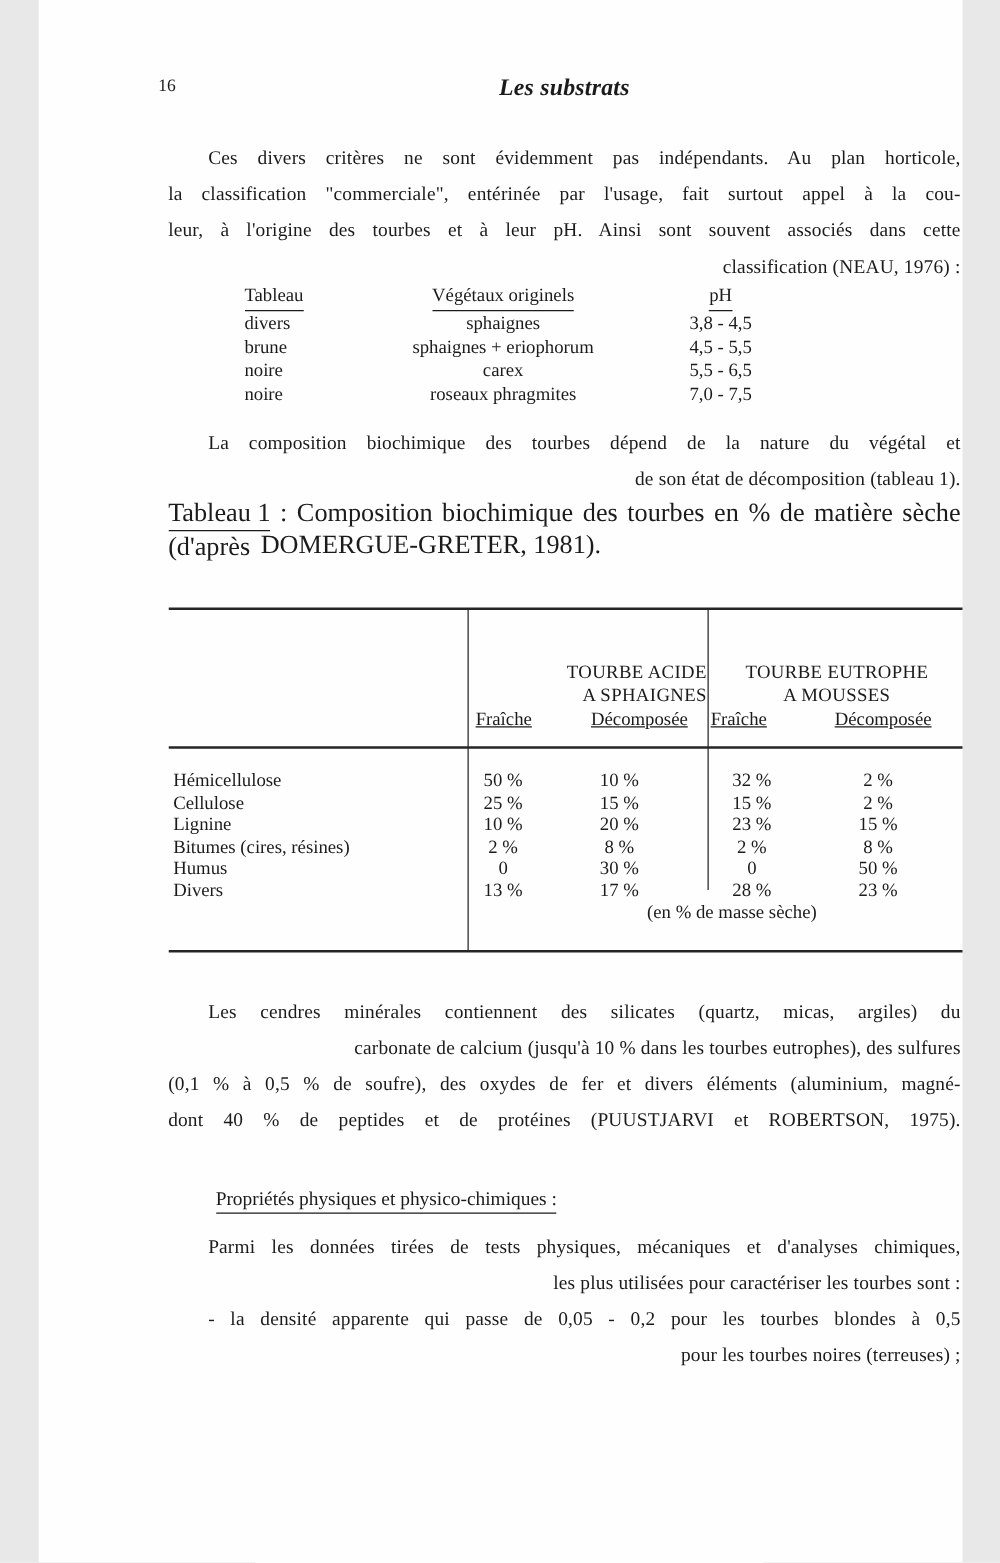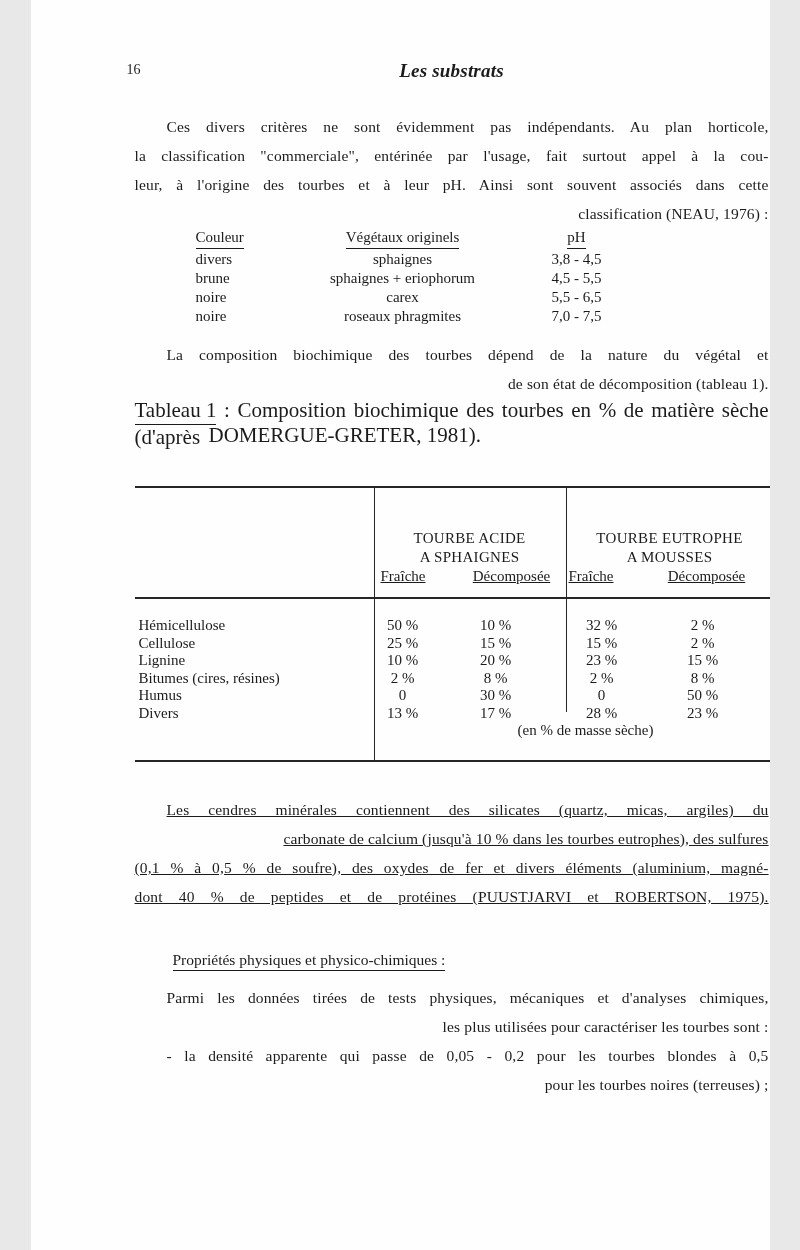--- a/index.html
+++ b/index.html
@@ -33,35 +33,35 @@
   .cap-line{height:25px;line-height:25px;font-size:21px;}
   .cap-line2{padding-left:74px;}
   
   .btable{left:104px;top:486px;width:639px;height:272px;
           border-top:2px solid #262626;border-bottom:2px solid #262626;font-size:15px;}
   .vline{position:absolute;width:1.7px;background:#262626;top:0;}
   .vl1{left:239px;height:272px;}
   .vl2{left:431px;height:224px;}
   .midrule{position:absolute;left:0;top:109px;width:639px;height:1.8px;background:#262626;}
   .tgroup{position:absolute;top:41px;text-align:center;line-height:19px;letter-spacing:.3px;}
-  .tg1{left:239px;width:192px;}
+  .tg1{left:239px;width:192px;text-align:right;}
   .tg2{left:431px;width:208px;}
   .subhead{position:absolute;top:79px;height:18px;line-height:18px;text-decoration:underline;}
   .sh-f1{left:246px;}
   .sh-d1{left:327px;width:100px;text-align:center;}
   .sh-f2{left:434px;}
   .sh-d2{left:522px;width:100px;text-align:center;}
   .trow{position:absolute;left:0;width:639px;height:17.5px;line-height:17.5px;}
   .tlabel{position:absolute;left:4px;}
   .tv{position:absolute;width:80px;text-align:center;}
   .tv1{left:228px;} .tv2{left:321px;} .tv3{left:427px;} .tv4{left:528px;}
   .footnote{position:absolute;top:233px;left:251px;width:400px;text-align:center;
             height:18px;line-height:18px;}
   
-  .minerals{left:104px;top:795px;width:634px;text-decoration:underline;}
+  .minerals{left:104px;top:795px;width:634px;}
   
   .prophead{left:142px;top:951px;font-size:15.5px;}
   .propbody{left:104px;top:983px;width:634px;}
   .speck{left:768px;top:2px;width:4px;height:6px;background:#9a9a9a;opacity:.55;border-radius:2px;}
 </style>
 </head>
 <body>
 
 <div class="stage">
 
@@ -72,21 +72,21 @@
 
   <div class="abs intro">
     <div class="line just indent">Ces divers critères ne sont évidemment pas indépendants. Au plan horticole,</div>
     <div class="line just">la classification "commerciale", entérinée par l'usage, fait surtout appel à la cou-</div>
     <div class="line just">leur, à l'origine des tourbes et à leur pH. Ainsi sont souvent associés dans cette</div>
     <div class="line">classification (NEAU, 1976) :</div>
   </div>
 
   <div class="abs ct">
     <div class="ct-row" style="top:228px">
-      <span class="ct-c1"><span class="u">Couleur</span></span>
+      <span class="ct-c1"><span class="u">Tableau</span></span>
       <span class="ct-c2"><span class="u">Végétaux originels</span></span>
       <span class="ct-c3"><span class="u">pH</span></span>
     </div>
     <div class="ct-row" style="top:250px">
       <span class="ct-c1">divers</span>
       <span class="ct-c2">sphaignes</span>
       <span class="ct-c3">3,8 - 4,5</span>
     </div>
     <div class="ct-row" style="top:269px">
       <span class="ct-c1">brune</span>

